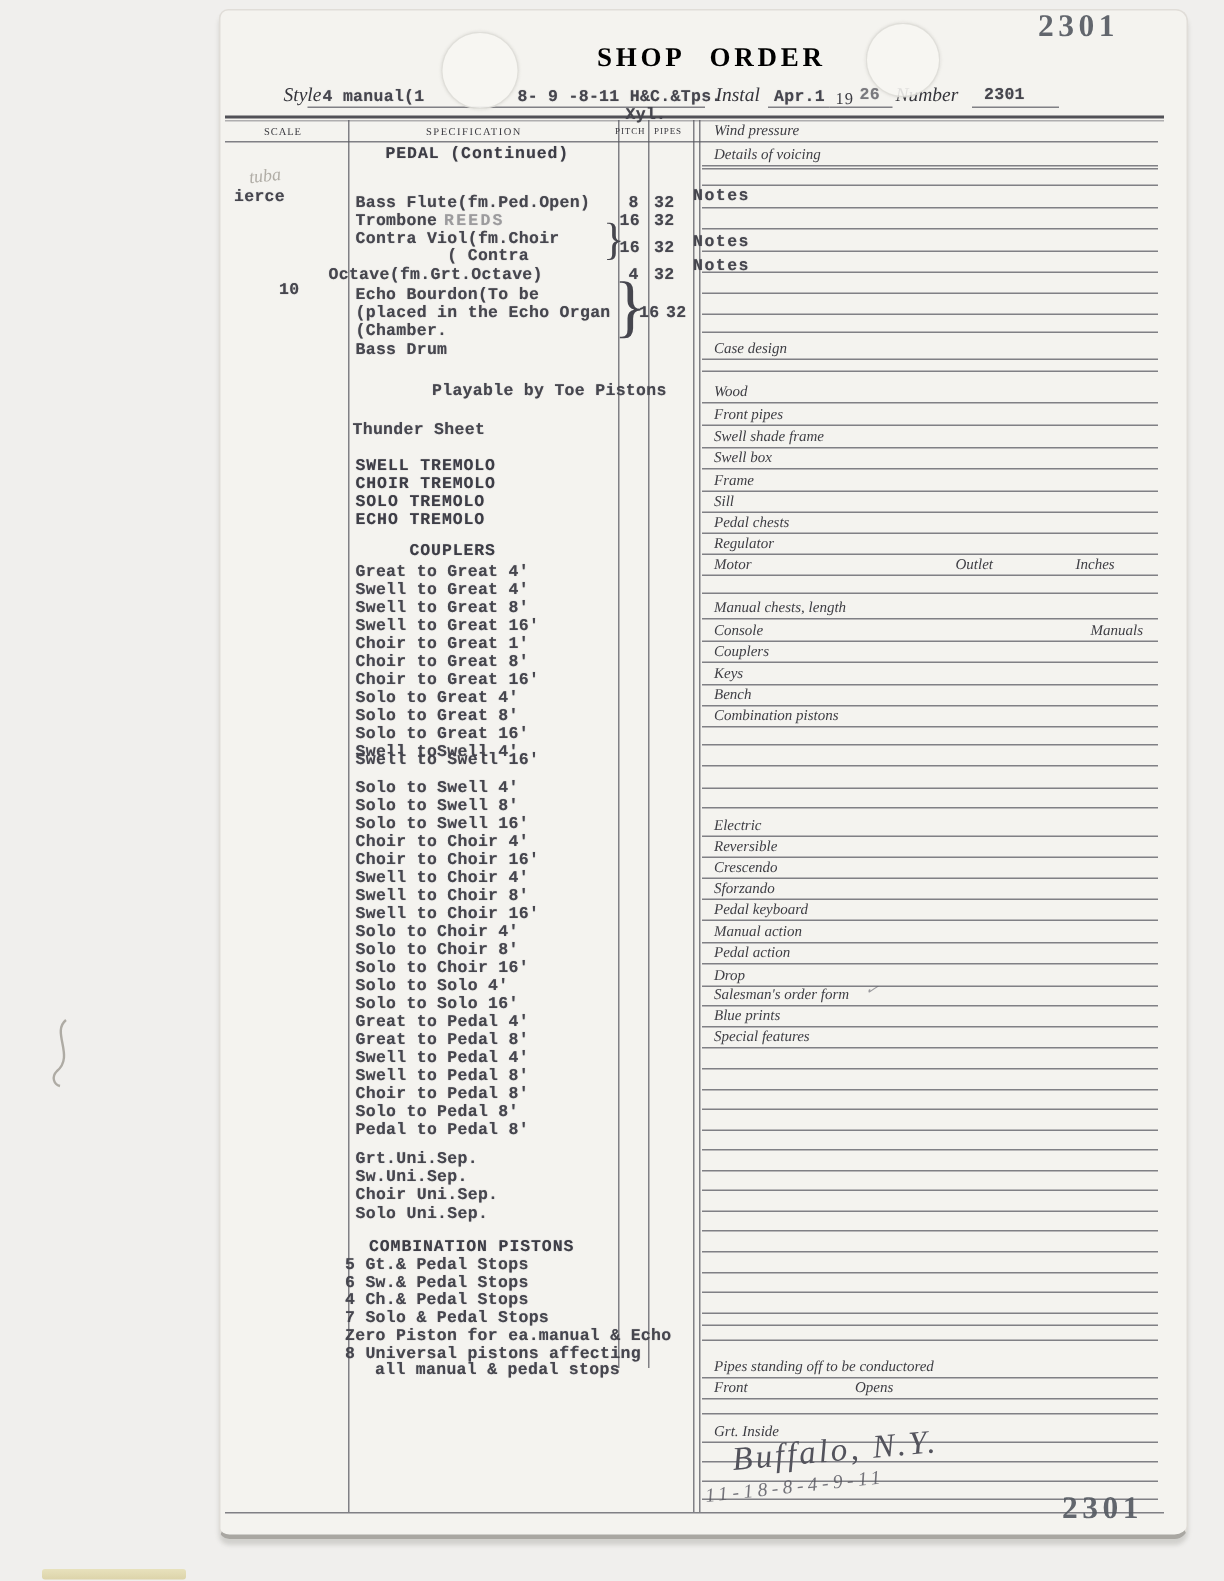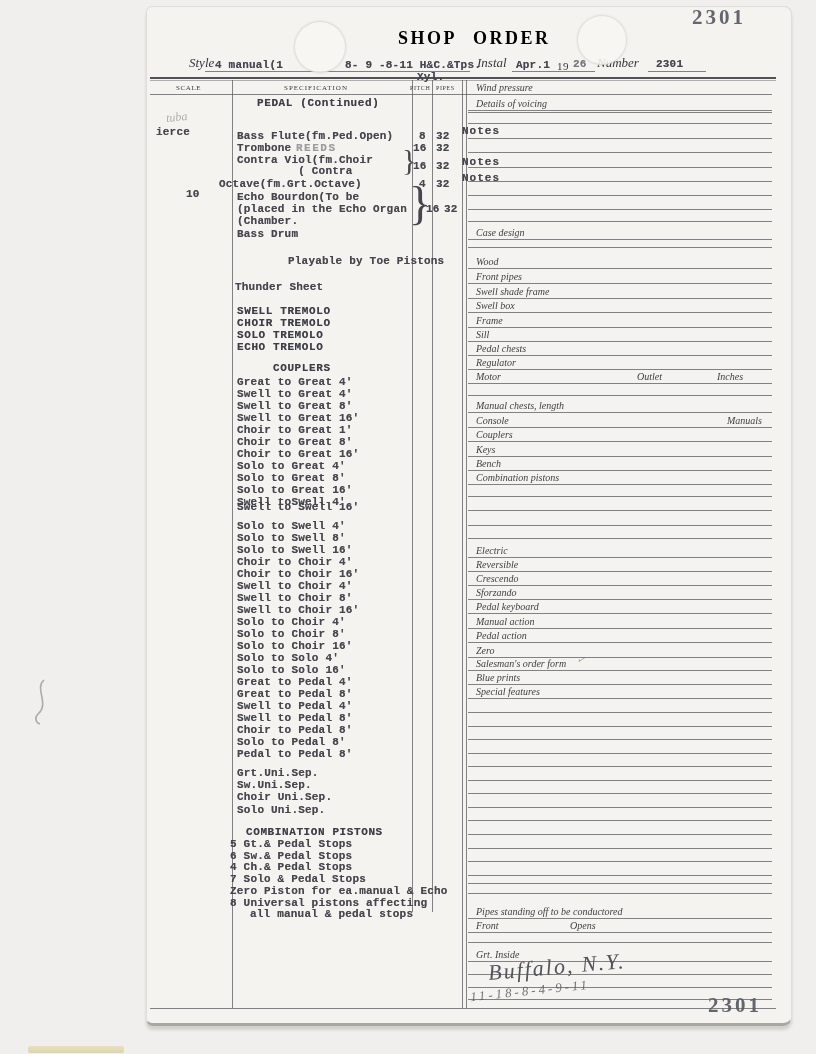--- a/index.html
+++ b/index.html
@@ -138,21 +138,21 @@
     <div class="f" style="left: 476px; top: 573px;">Crescendo</div>
     <div class="hr" style="left: 468px; top: 585px; width: 304px;"></div>
     <div class="f" style="left: 476px; top: 587px;">Sforzando</div>
     <div class="hr" style="left: 468px; top: 599px; width: 304px;"></div>
     <div class="f" style="left: 476px; top: 601px;">Pedal keyboard</div>
     <div class="hr" style="left: 468px; top: 613px; width: 304px;"></div>
     <div class="f" style="left: 476px; top: 616px;">Manual action</div>
     <div class="hr" style="left: 468px; top: 628px; width: 304px;"></div>
     <div class="f" style="left: 476px; top: 630px;">Pedal action</div>
     <div class="hr" style="left: 468px; top: 642px; width: 304px;"></div>
-    <div class="f" style="left: 476px; top: 645px;">Zero</div>
+    <div class="f" style="left: 476px; top: 645px;">Drop</div>
     <div class="hr" style="left: 468px; top: 657px; width: 304px;"></div>
     <div class="f" style="left: 476px; top: 658px;">Salesman's order form</div>
     <div class="hr" style="left: 468px; top: 670px; width: 304px;"></div>
     <div class="f" style="left: 476px; top: 672px;">Blue prints</div>
     <div class="hr" style="left: 468px; top: 684px; width: 304px;"></div>
     <div class="f" style="left: 476px; top: 686px;">Special features</div>
     <div class="hr" style="left: 468px; top: 698px; width: 304px;"></div>
     <div class="f" style="left: 476px; top: 906px;">Pipes standing off to be conductored</div>
     <div class="hr" style="left: 468px; top: 918px; width: 304px;"></div>
     <div class="f" style="left: 476px; top: 920px;">Front</div>

